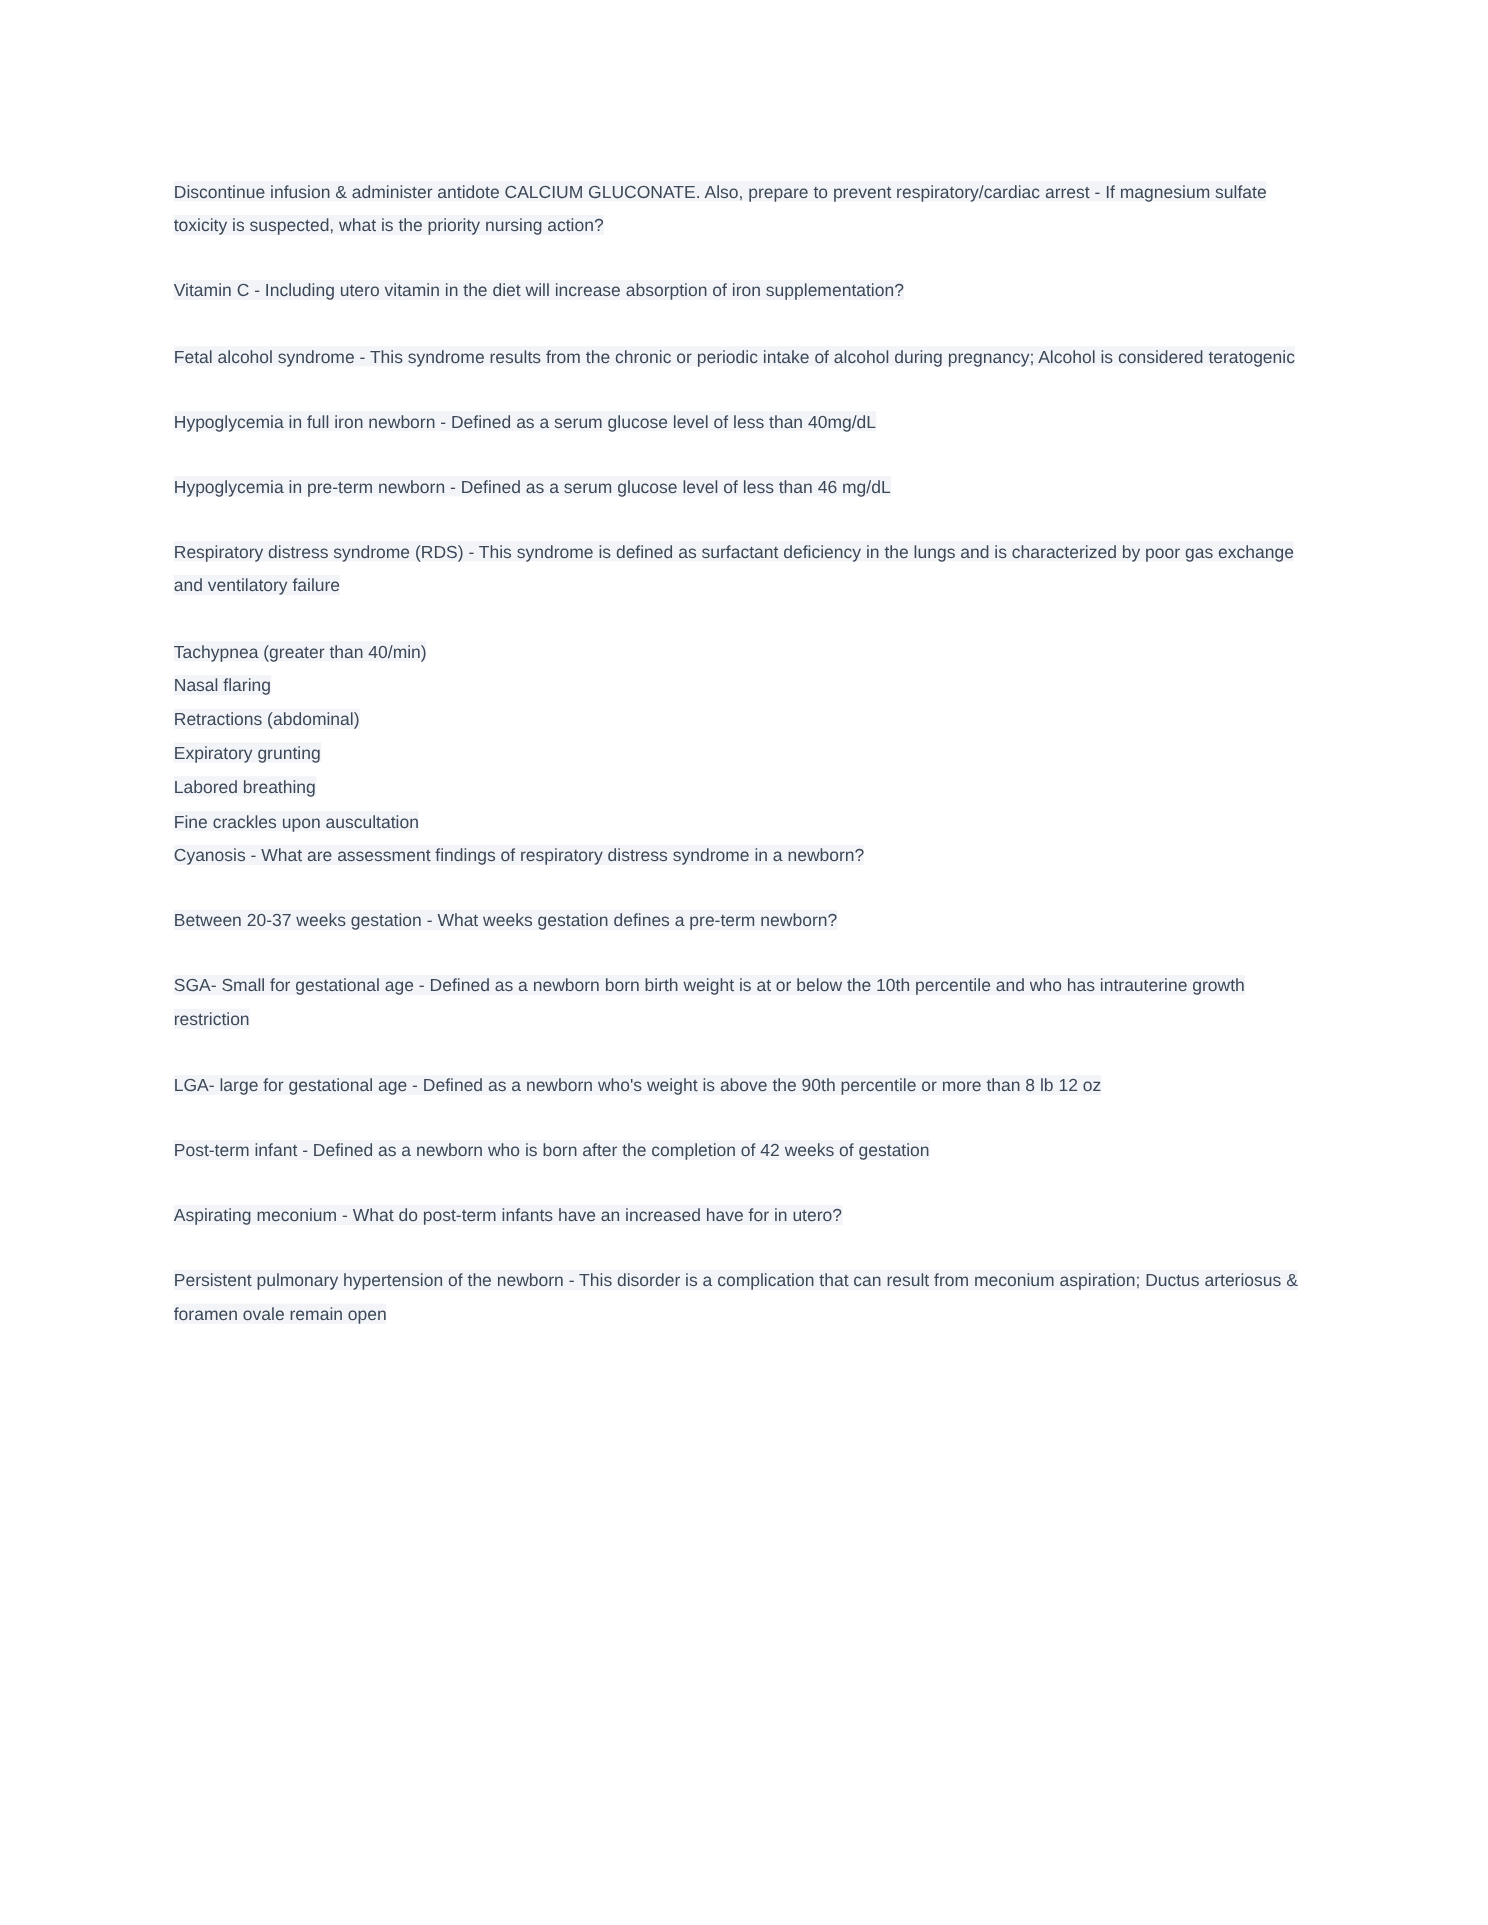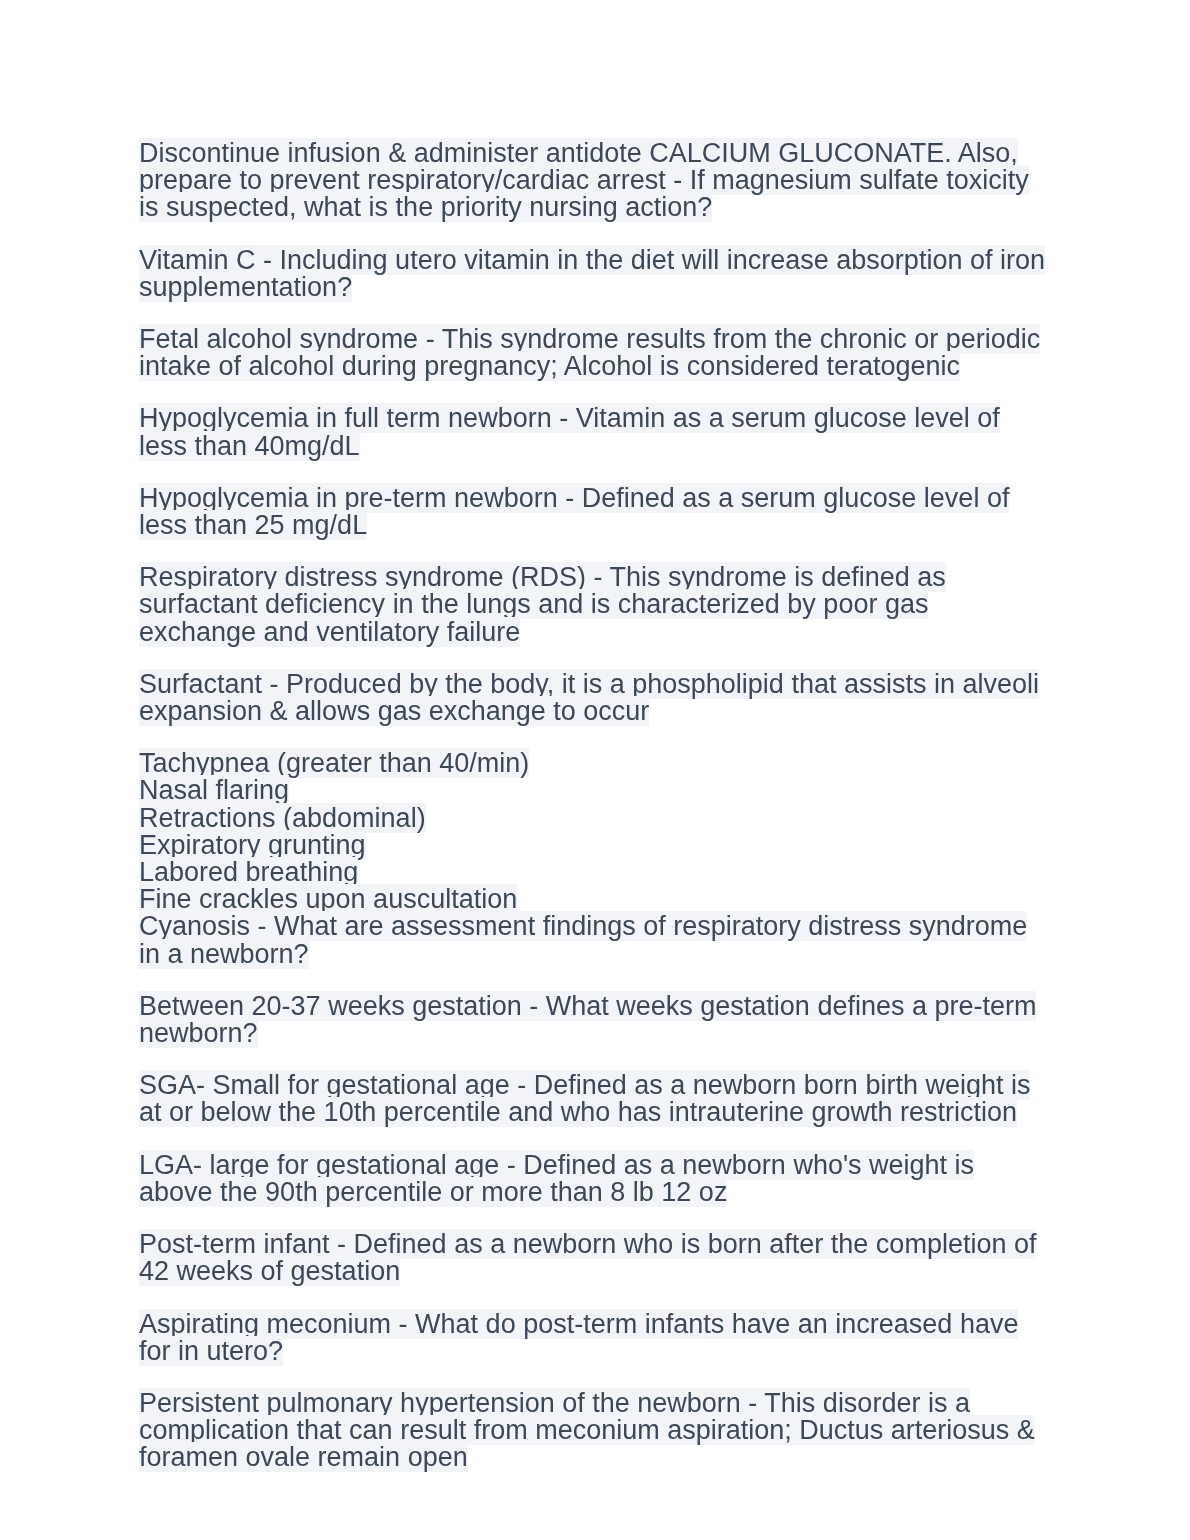--- a/index.html
+++ b/index.html
@@ -13,21 +13,21 @@
     font-family: "Liberation Sans", sans-serif;
   }
   .page {
     box-sizing: border-box;
     width: 1190px;
     min-height: 1540px;
     padding: 140px 140px 60px 139px;
     background: #ffffff;
   }
   .doc-body {
-    font-size: 27px;
+    font-size: 14px;
     line-height: 27.2px;
     color: #3c4858;
   }
   .para {
     margin: 0 0 25px 0;
     max-width: 916px;
   }
   .para:last-child {
     margin-bottom: 16px;
   }
@@ -45,27 +45,26 @@
 
 <div class="page">
   <div class="doc-body">
 
     <p class="para"><span class="hl">Discontinue infusion &amp; administer antidote CALCIUM GLUCONATE. Also, prepare to prevent respiratory/cardiac arrest - If magnesium sulfate toxicity is suspected, what is the priority nursing action?</span></p>
 
     <p class="para"><span class="hl">Vitamin C - Including utero vitamin in the diet will increase absorption of iron supplementation?</span></p>
 
     <p class="para"><span class="hl">Fetal alcohol syndrome - This syndrome results from the chronic or periodic intake of alcohol during pregnancy; Alcohol is considered teratogenic</span></p>
 
-    <p class="para"><span class="hl">Hypoglycemia in full term newborn - Vitamin as a serum glucose level of less than 40mg/dL</span></p>
+    <p class="para"><span class="hl">Hypoglycemia in full iron newborn - Defined as a serum glucose level of less than 40mg/dL</span></p>
 
-    <p class="para"><span class="hl">Hypoglycemia in pre-term newborn - Defined as a serum glucose level of less than 25 mg/dL</span></p>
+    <p class="para"><span class="hl">Hypoglycemia in pre-term newborn - Defined as a serum glucose level of less than 46 mg/dL</span></p>
 
     <p class="para"><span class="hl">Respiratory distress syndrome (RDS) - This syndrome is defined as surfactant deficiency in the lungs and is characterized by poor gas exchange and ventilatory failure</span></p>
 
-    <p class="para"><span class="hl">Surfactant - Produced by the body, it is a phospholipid that assists in alveoli expansion &amp; allows gas exchange to occur</span></p>
 
     <p class="para lines">
       <span class="line"><span class="hl">Tachypnea (greater than 40/min)</span></span>
       <span class="line"><span class="hl">Nasal flaring</span></span>
       <span class="line"><span class="hl">Retractions (abdominal)</span></span>
       <span class="line"><span class="hl">Expiratory grunting</span></span>
       <span class="line"><span class="hl">Labored breathing</span></span>
       <span class="line"><span class="hl">Fine crackles upon auscultation</span></span>
       <span class="line"><span class="hl">Cyanosis - What are assessment findings of respiratory distress syndrome in a newborn?</span></span>
     </p>

